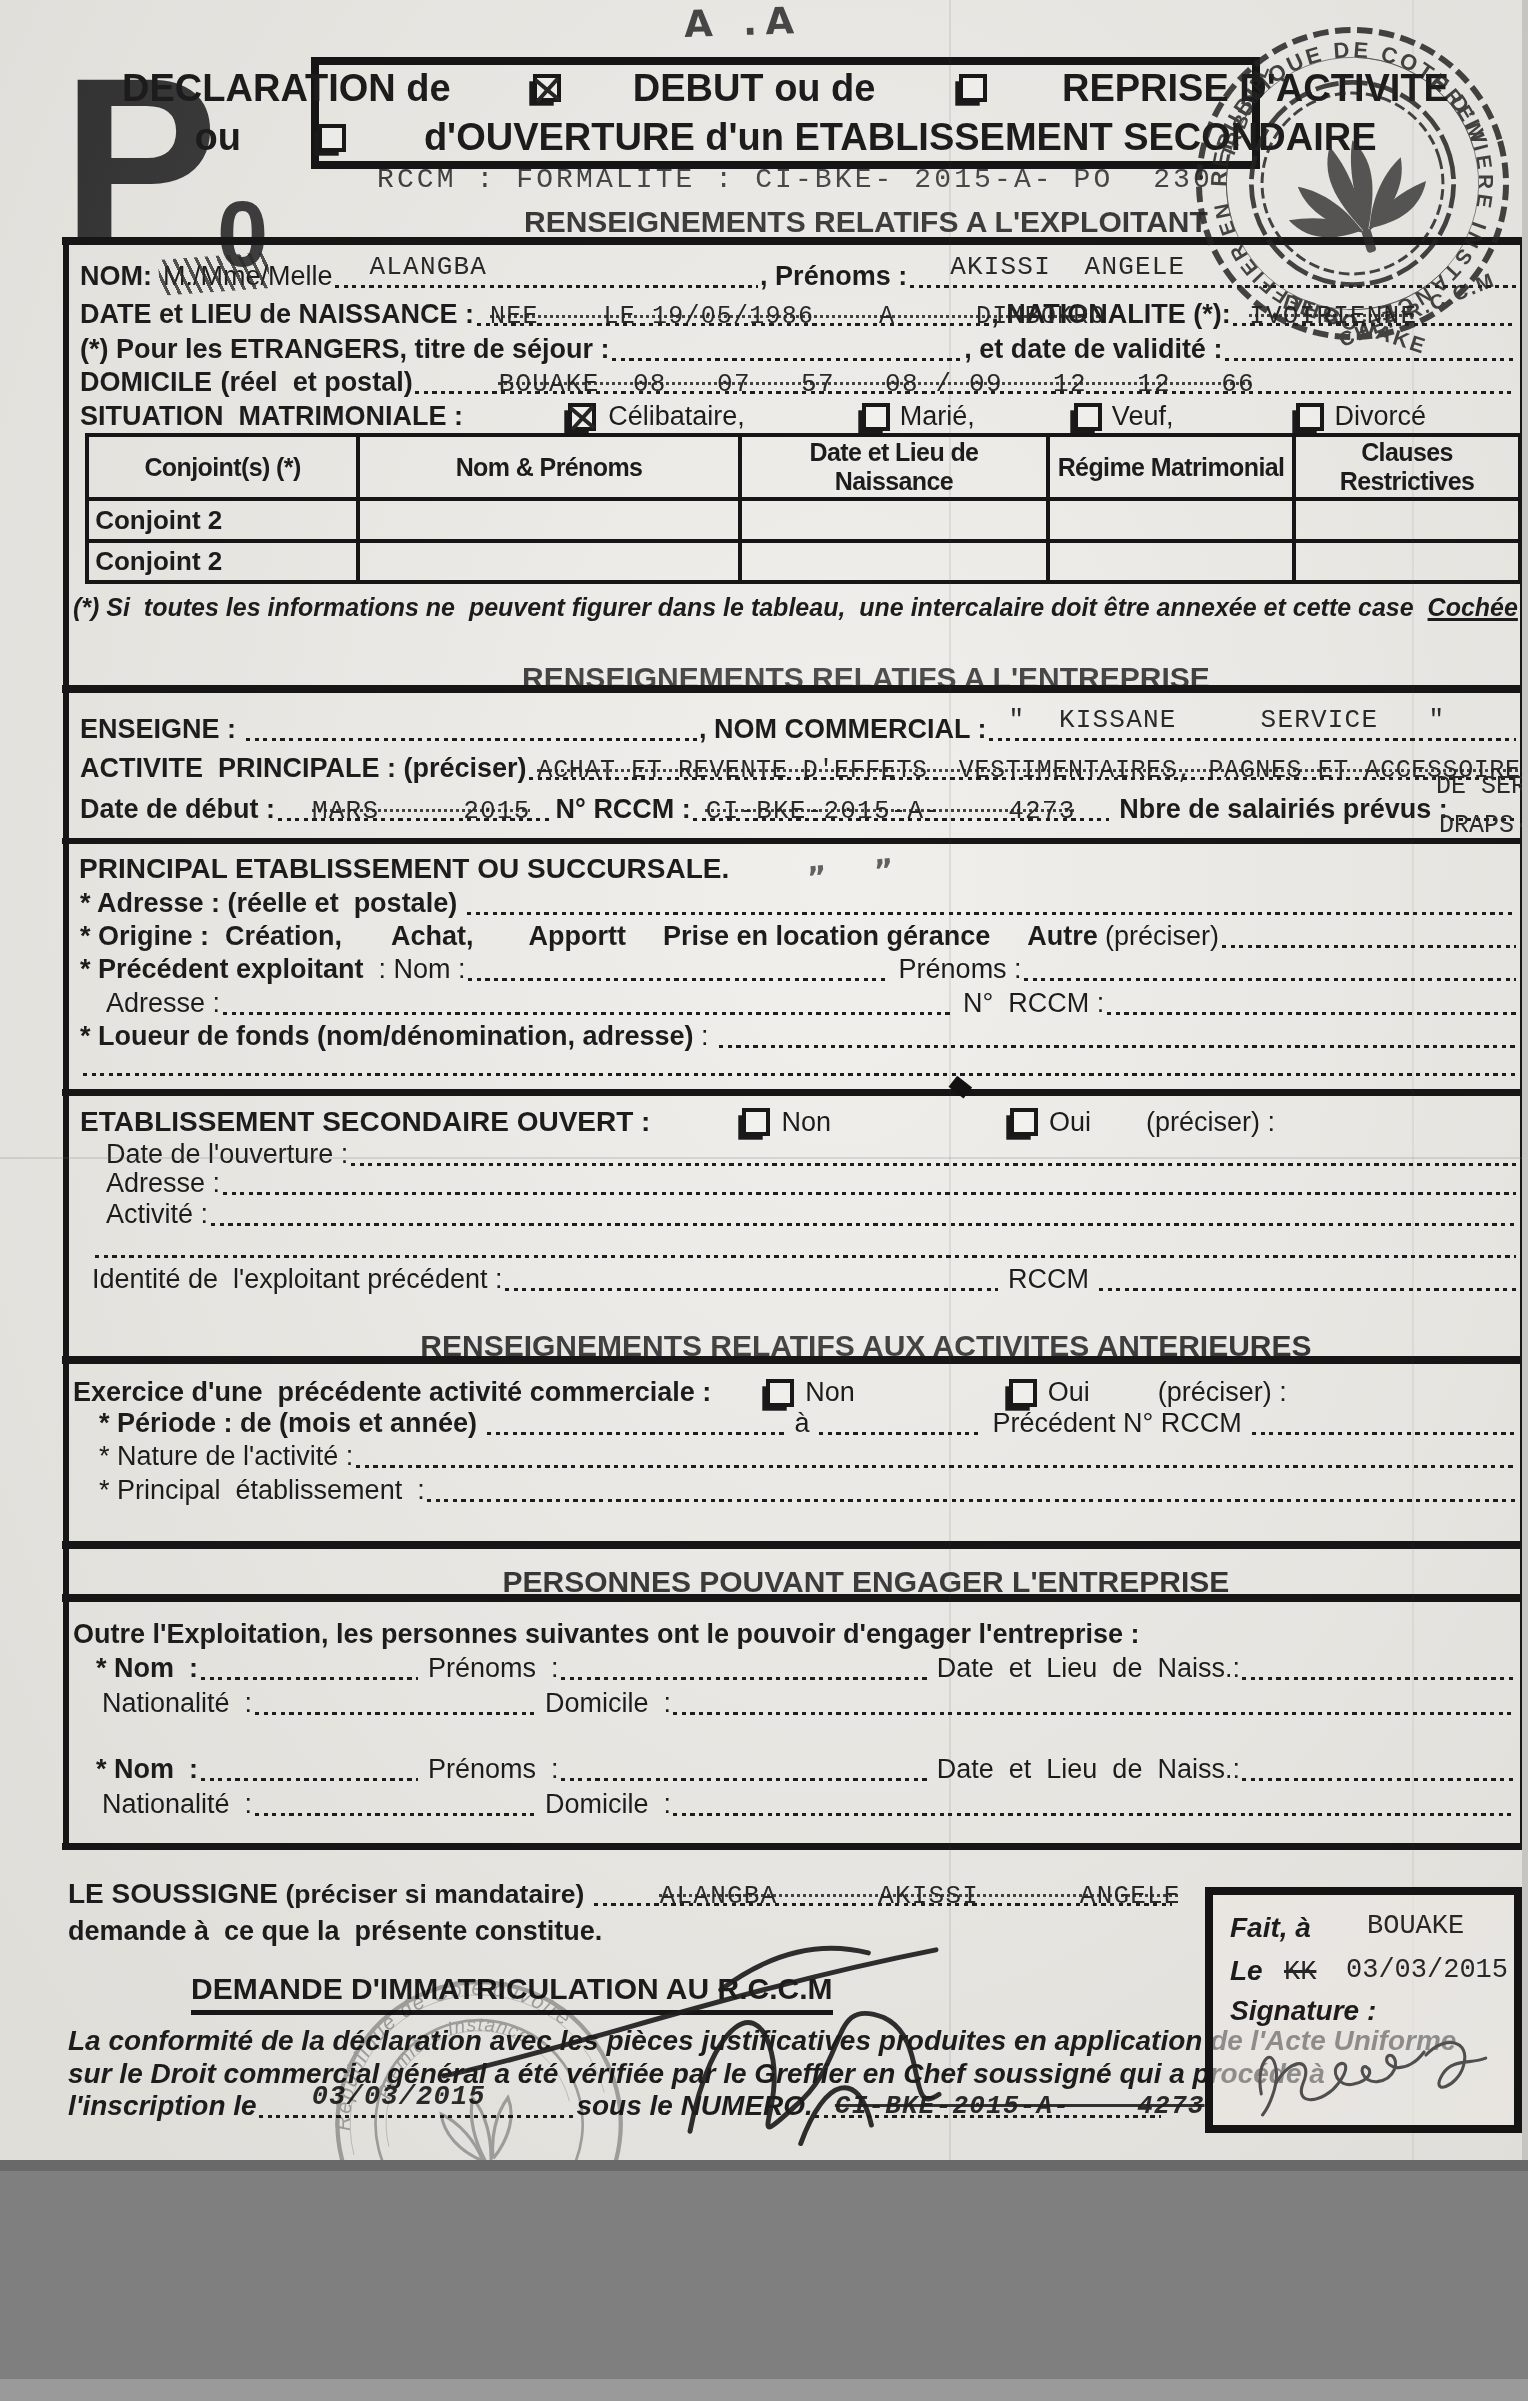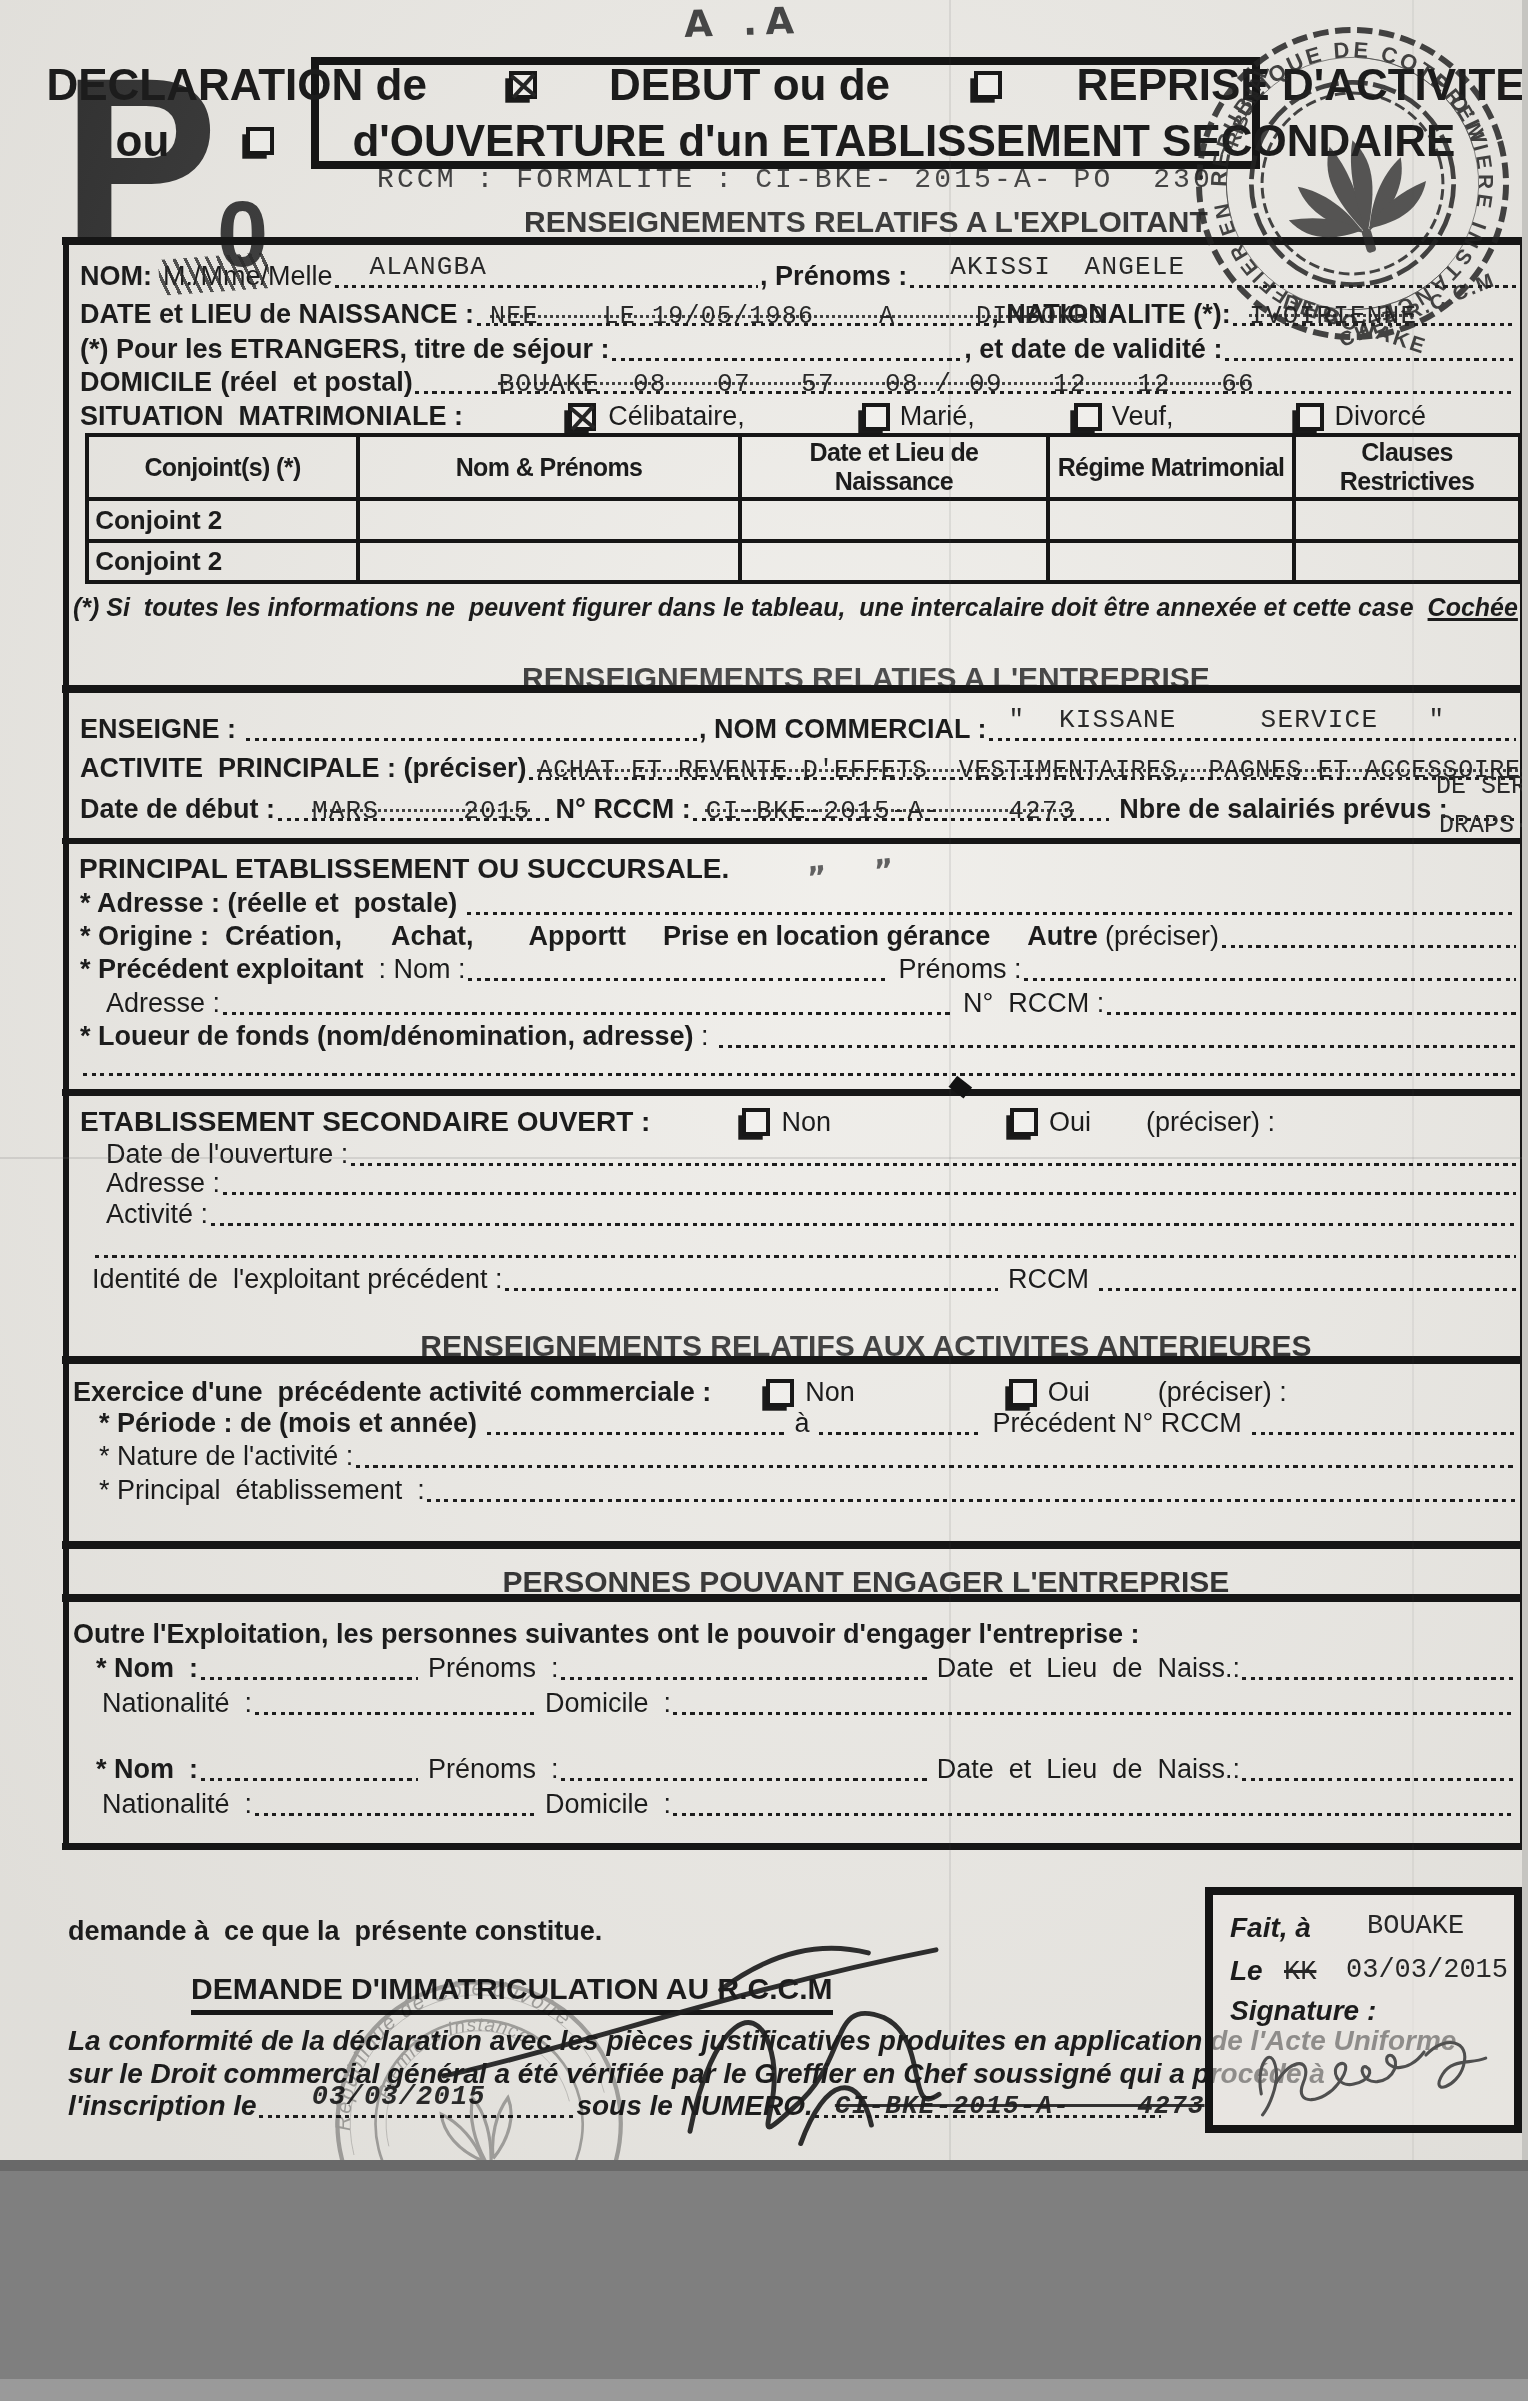--- a/index.html
+++ b/index.html
@@ -16,21 +16,21 @@
   .logo{position:absolute;left:62px;top:43px;font-weight:bold;color:#2d2d2d;line-height:1;}
   .logo .big{font-size:234px;letter-spacing:-6.2px;}
   .logo .sub{font-size:92px;vertical-align:-25px;margin-left:5px;}
 
   .hand{font-family:"DejaVu Sans", sans-serif;color:#2e2e2e;}
   .hand-topA{position:absolute;left:684px;top:1.2px;font-size:37px;font-weight:600;transform:rotate(-2deg);letter-spacing:8.6px;}
   .hand-quotes{position:absolute;left:807px;top:855px;font-size:30px;font-weight:700;letter-spacing:18.5px;transform:rotate(-6deg);}
 
   .headerbox{position:absolute;left:311px;top:57px;width:949px;height:112px;border:8px solid #151515;
        box-sizing:border-box;display:flex;flex-direction:column;justify-content:center;gap:6.2px;z-index:2;}
-  .hline{display:flex;align-items:center;justify-content:center;font-size:44px;font-weight:bold;white-space:pre;gap:28px;}
+  .hline{display:flex;align-items:center;justify-content:center;font-size:38px;font-weight:bold;white-space:pre;gap:28px;}
 
   .cb{width:28px;height:28px;border:4.3px solid #181818;display:inline-block;position:relative;
       box-shadow:-5.5px 5.5px 0 -1.8px #1a1a1a;box-sizing:border-box;background:rgba(255,255,255,.25);flex:none;}
   .cb.checked::before,.cb.checked::after{content:"";position:absolute;left:-5px;top:9.2px;width:31px;height:3.7px;background:#262626;}
   .cb.checked::before{transform:rotate(40deg);}
   .cb.checked::after{transform:rotate(-48deg);}
 
   .mono{font-family:"Liberation Mono", monospace;color:#2a2a2a;}
   .rccm-top{position:absolute;left:377px;top:164px;font-size:28px;letter-spacing:3.1px;white-space:pre;}
 
@@ -396,20 +396,25 @@
   </div>
   <div class="fline" style="top:1789px;left:102px">
     <span>Nationalité  :</span>
     <span class="df" style="flex-grow:3.2"></span>
     <span> Domicile  :</span>
     <span class="df" style="flex-grow:9.5"></span>
   </div>
 
   <div class="rule" style="top:1843px;height:7.4px"></div>
 
+  <div class="fline" style="top:1878px;left:68px;right:354px">
+    <span class="lbl" style="font-size:28px">LE SOUSSIGNE</span>
+    <span class="lbl it" style="font-size:26.5px"> (préciser si mandataire) </span>
+    <span class="df" style="flex-grow:1"><span class="tv on" style="left:68px">ALANGBA      AKISSI      ANGELE</span></span>
+  </div>
   <div class="fline" style="top:1916px;left:68px"><span class="lbl" style="font-size:27px">demande à  ce que la  présente constitue.</span></div>
 
   <div class="demande-title">DEMANDE D'IMMATRICULATION AU R.C.C.M</div>
 
   <div class="conf" style="top:2025px">La conformité de la déclaration avec les pièces justificatives produites en application de l'Acte Uniforme</div>
   <div class="conf" style="top:2058px">sur le Droit commercial général a été vérifiée par le Greffier en Chef soussigné qui a procédé à</div>
   <div class="fline" style="top:2090px;left:68px;right:365px;font-style:italic;font-weight:bold;font-size:28px">
     <span>l'inscription le</span>
     <span class="df" style="flex-grow:4.2"><span class="tv above" style="left:55px;font-size:27px">03/03/2015</span></span>
     <span>sous le NUMERO.</span>

